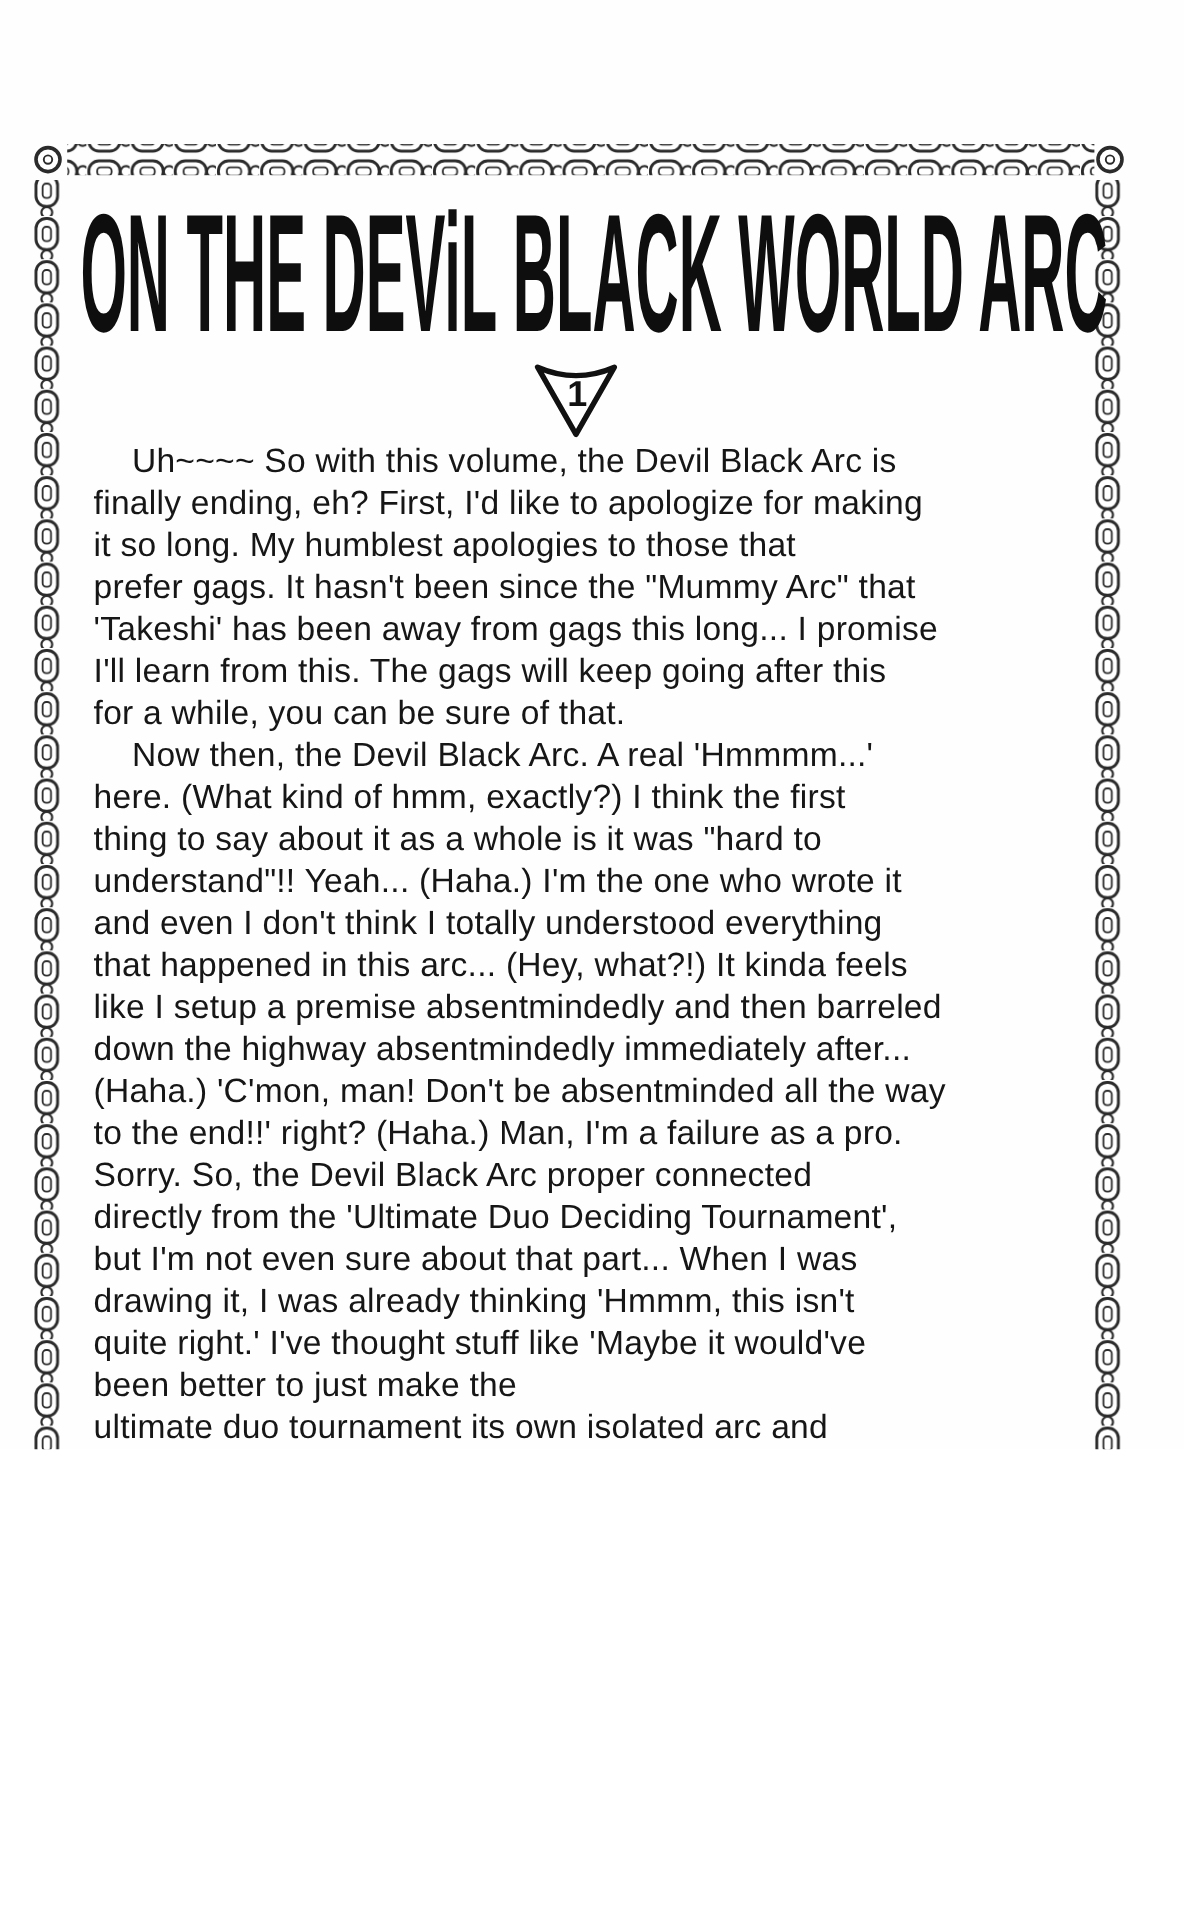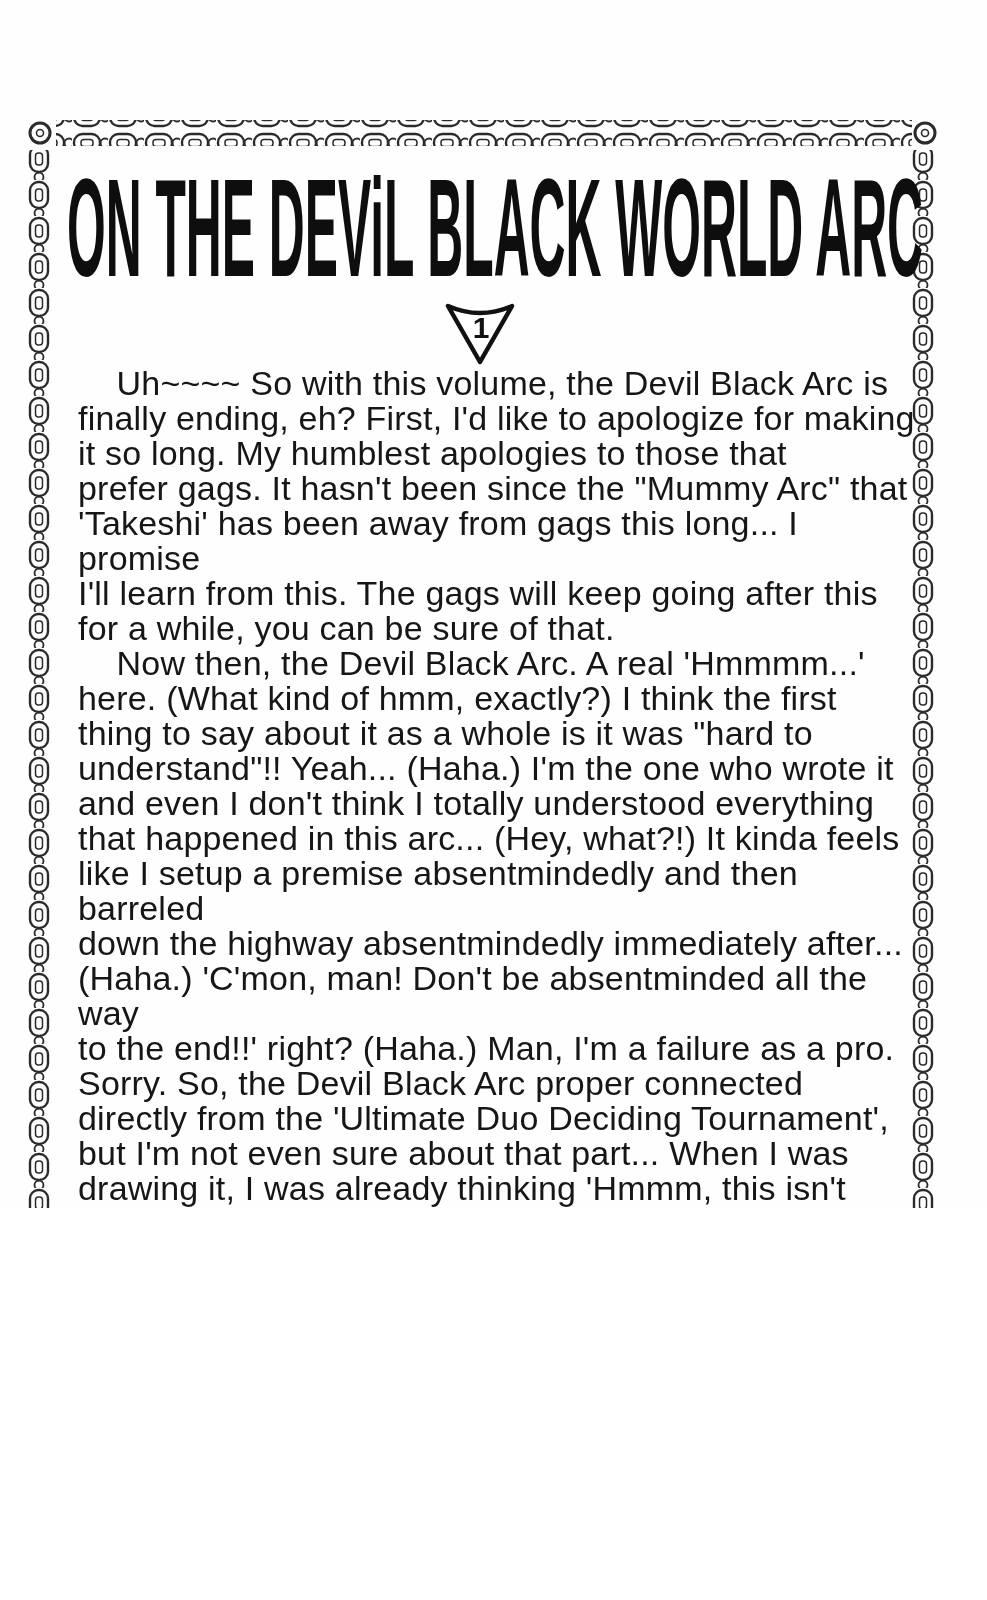--- a/index.html
+++ b/index.html
@@ -41,21 +41,21 @@
   .body-text {
     position: absolute;
     left: 78px;
     top: 366px;
     width: 844px;
     overflow: hidden;
   }
   .body-text p {
     margin: 0;
     white-space: pre-wrap;
-    font-size: 34px;
+    font-size: 28px;
     line-height: 35px;
     letter-spacing: 0.2px;
     color: #161616;
   }
   .footer-note {
     position: absolute;
     right: 72px;
     top: 1498px;
     font-size: 31px;
     letter-spacing: 0.5px;

